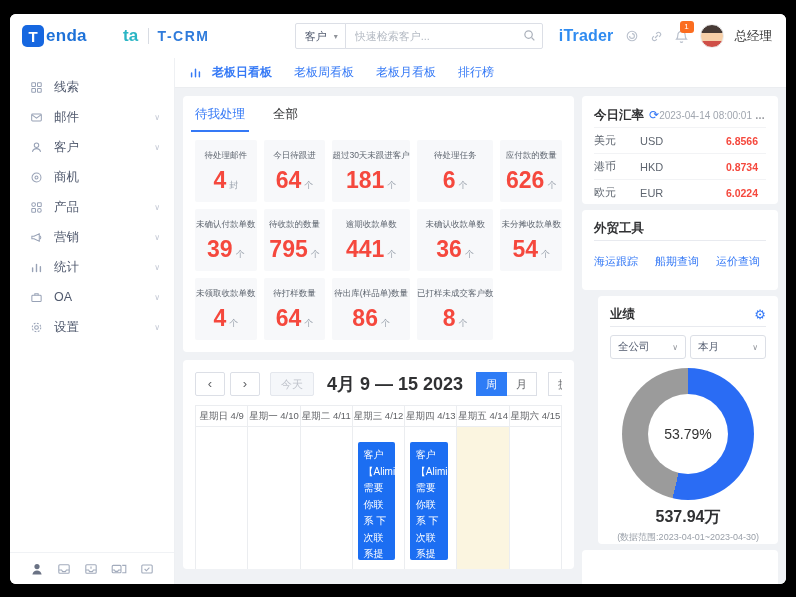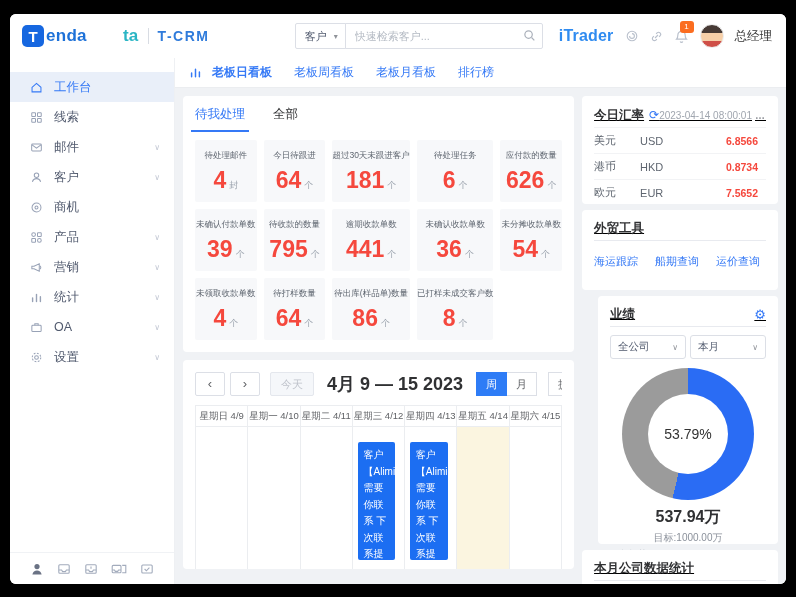--- a/index.html
+++ b/index.html
@@ -80,21 +80,21 @@
   .cal-head { flex:0 0 22px; display:grid; grid-template-columns:repeat(7,1fr); border:1px solid #ebedf0; border-right:none; align-items:center; font-size:9.5px; color:#606266; font-weight:400; text-align:center; margin-top:5px; }
   .cal-head .hcell { border-right:1px solid #ebedf0; height:100%; display:flex; align-items:center; justify-content:center; white-space:nowrap; overflow:hidden; }
   .cal-body { flex:1; display:grid; grid-template-columns:repeat(7,1fr); min-height:0; border-left:1px solid #ebedf0; }
   .cal-col { border-right:1px solid #ebedf0; position:relative; cursor:pointer; }
   .cal-col.today { background:#fbf5e0; }
   .cal-event { position:absolute; left:9%; right:17%; top:15px; height:118px; background:#1c6ef2; border-radius:2px; color:#fff; font-size:10px; line-height:1.65; padding:5px 6px; overflow:hidden; cursor:pointer; }
 
   
   .right-col .card { flex-shrink:0; }
   .rate-card { padding:7px 12px 0; height:108px; }
-  .panel-head { display:flex; align-items:center; height:24px;text-decoration:underline; }
+  .panel-head { display:flex; align-items:center; height:24px; }
   .panel-title { font-size:12.5px; font-weight:700; color:#303133; white-space:nowrap; }
   .refresh-icon { color:#3579f6; margin-left:5px; font-size:12px; cursor:pointer; }
   .rate-time { margin-left:auto; font-size:10px; color:#a0a6af; white-space:nowrap; }
   .rate-more { margin-left:3px; color:#909399; font-weight:700; font-size:10px; cursor:pointer; letter-spacing:1px; }
   .rate-row { height:26px; display:flex; align-items:center; font-size:11px; color:#5f6670; border-top:1px solid #f2f3f5; }
   .rate-name { width:46px; }
   .rate-code { flex:1; }
   .rate-val { color:#f5483d; font-weight:700; margin-right:8px; font-size:10.5px; }
 
   .tools-card { padding:7px 12px 0; height:80px; }
@@ -171,28 +171,20 @@
         </span>
         <span class="avatar"></span>
         <span class="role">总经理</span>
       </div>
     </header>
 
     <div class="app-body">
 
       <aside class="sidebar">
         <nav class="side-nav">
-          <div class="side-item active">
-            <span class="sicon">
-                <svg width="13" height="13" viewBox="0 0 14 14" fill="none" stroke="currentColor" stroke-width="1.1">
-                  <path d="M2.2 6.8 7 2.6l4.8 4.2v4.9H2.2z"></path>
-                </svg>
-              </span>
-            <span>工作台</span>
-          </div>
           <div class="side-item">
             <span class="sicon">
                 <svg width="13" height="13" viewBox="0 0 14 14" fill="none" stroke="currentColor" stroke-width="1.1">
                   <rect x="1.9" y="1.9" width="4" height="4" rx=".6"></rect>
                   <rect x="8.1" y="1.9" width="4" height="4" rx=".6"></rect>
                   <rect x="1.9" y="8.1" width="4" height="4" rx=".6"></rect>
                   <rect x="8.1" y="8.1" width="4" height="4" rx=".6"></rect>
                 </svg>
               </span>
             <span>线索</span>
@@ -493,21 +485,21 @@
                 <span class="rate-val">6.8566</span>
               </div>
               <div class="rate-row">
                 <span class="rate-name">港币</span>
                 <span class="rate-code">HKD</span>
                 <span class="rate-val">0.8734</span>
               </div>
               <div class="rate-row">
                 <span class="rate-name">欧元</span>
                 <span class="rate-code">EUR</span>
-                <span class="rate-val">7.5652</span>
+                <span class="rate-val">6.0224</span>
               </div>
             </div>
 
             <div class="card tools-card">
               <div class="panel-head head-underline">
                 <span class="panel-title">外贸工具</span>
               </div>
               <div class="tools-links">
                 <span class="tool-link">海运跟踪</span>
                 <span class="tool-link">船期查询</span>
@@ -528,28 +520,24 @@
                 <div class="pselect">
                   <span>本月</span>
                   <span class="caret">∨</span>
                 </div>
               </div>
               <div class="donut">
                 <div class="donut-hole"></div>
                 <div class="donut-label">53.79%</div>
               </div>
               <div class="perf-amount">537.94万</div>
-              <div class="perf-target">目标:1000.00万</div>
               <div class="perf-range">(数据范围:2023-04-01~2023-04-30)</div>
             </div>
 
             <div class="card month-card">
-              <div class="panel-head head-underline">
-                <span class="panel-title">本月公司数据统计</span>
-              </div>
               <div class="month-updated">
                 
                 
               </div>
             </div>
 
           </aside>
         </div>
       </main>
     </div>

